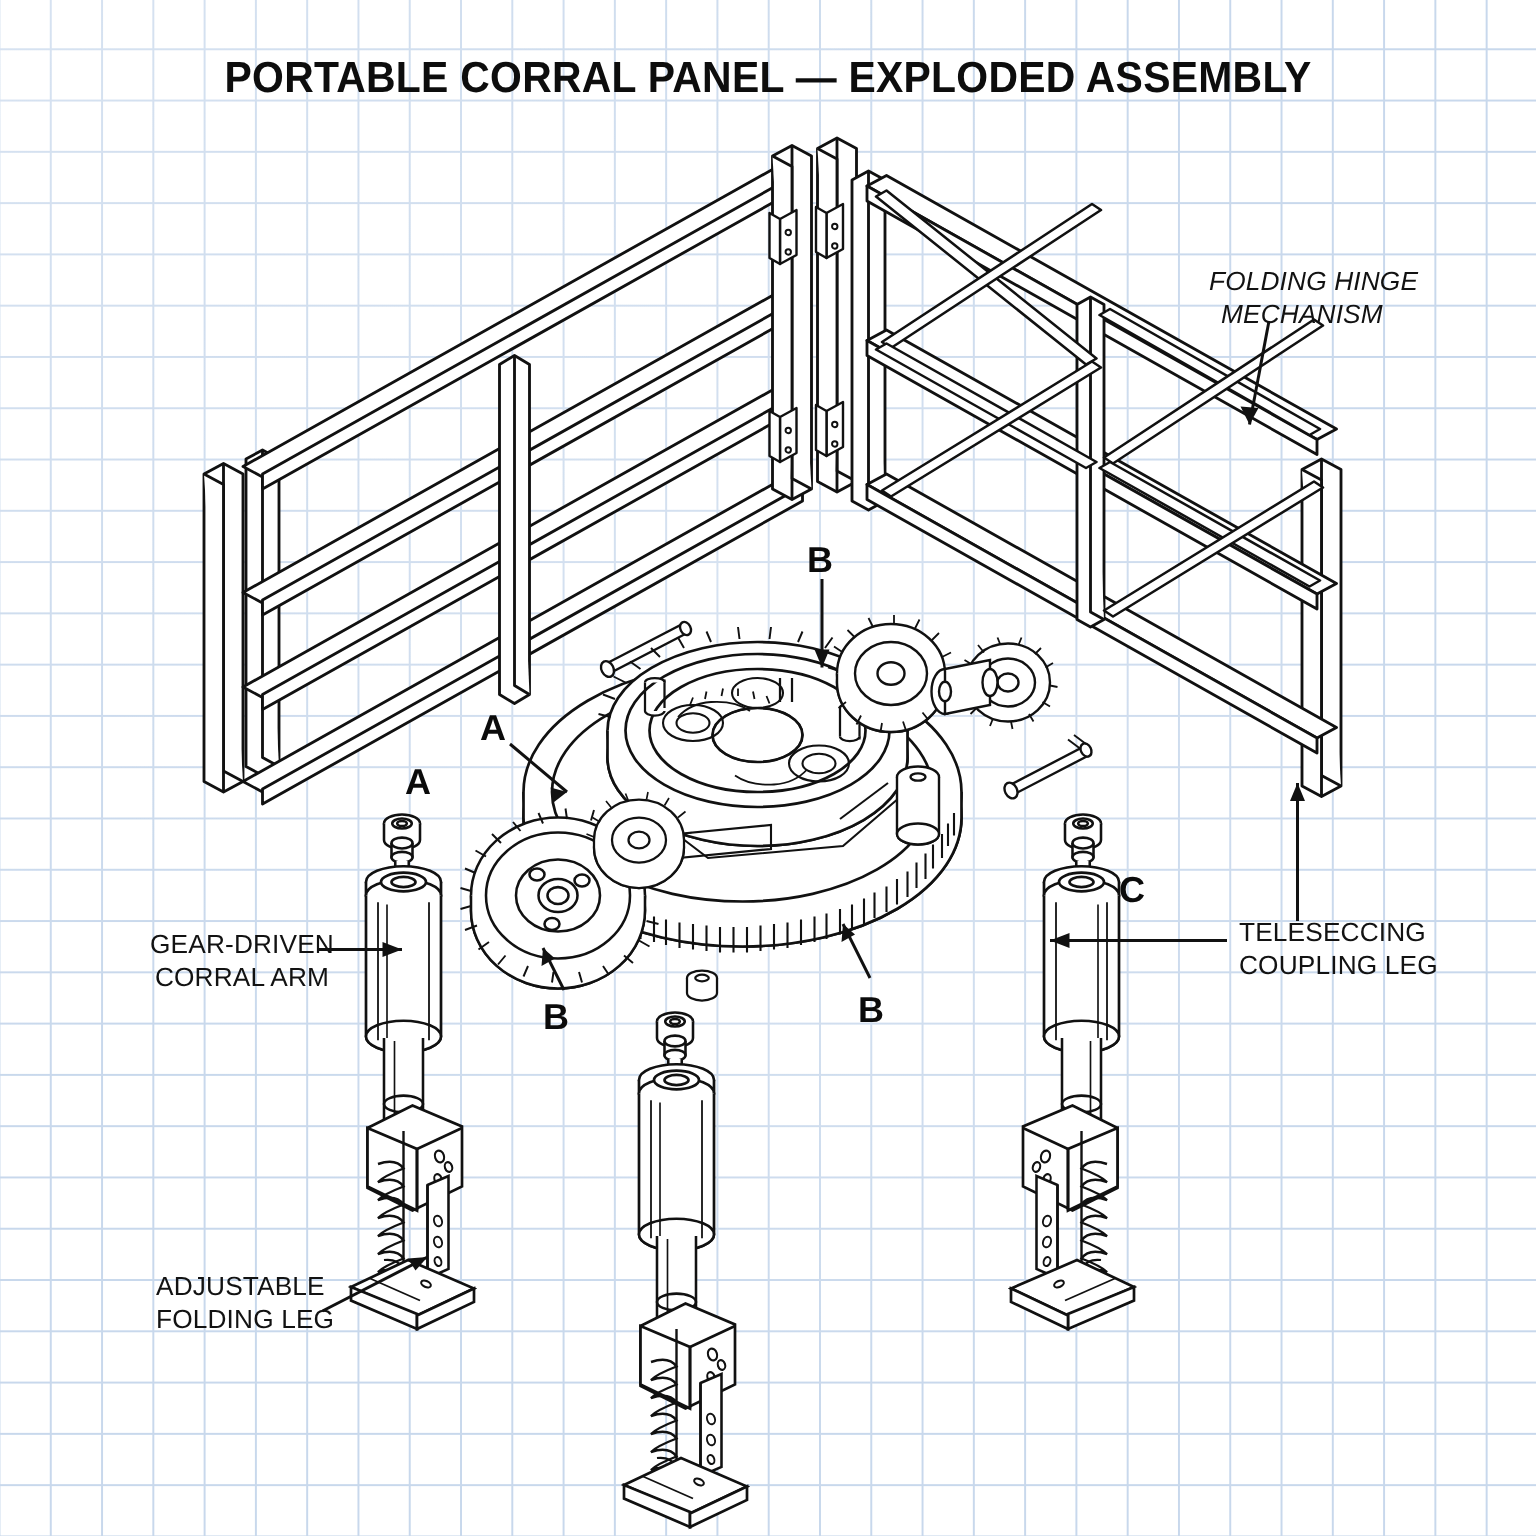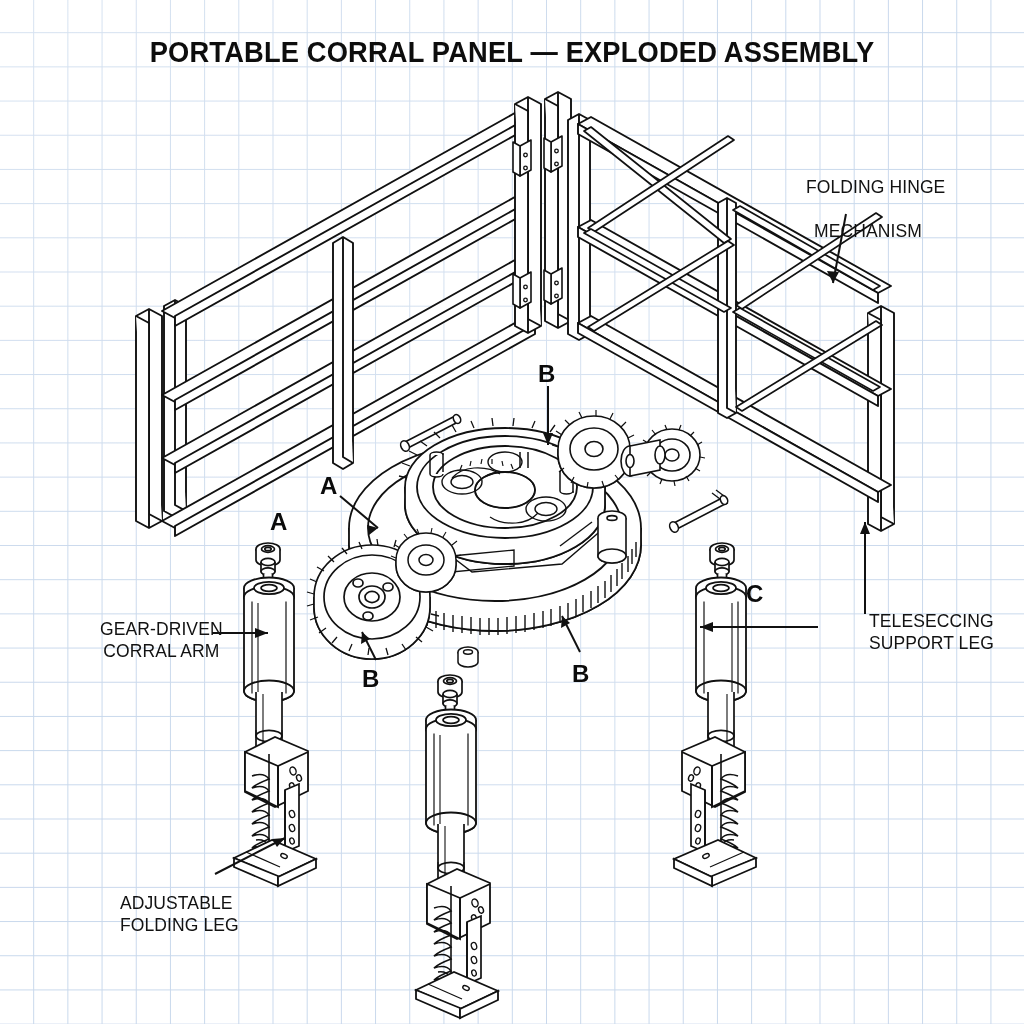--- a/index.html
+++ b/index.html
@@ -50,25 +50,25 @@
     z-index:7;
     white-space:nowrap;
   }
   .callout{
     position:absolute;
     font-size:24px;
     font-weight:600;
     color:#0b0b0b;
     z-index:7;
   }
-  #lbl-hinge{left:806px;top:176px;}
-  #lbl-hinge .l2{padding-left:8px;display:block;margin-top:22px;}
+  #lbl-hinge{left:806px;top:176px;font-style:italic;}
+  #lbl-hinge .l2{padding-left:8px;display:block;}
   #lbl-gear{left:100px;top:618px;text-align:center;}
-  #lbl-tele{left:869px;top:610px;}
-  #lbl-couple{left:104px;top:892px;padding-left:16px;}
+  #lbl-tele{left:826px;top:610px;}
+  #lbl-couple{left:104px;top:846px;}
   #co-a1{left:320px;top:472px;}
   #co-a2{left:270px;top:508px;}
   #co-b1{left:538px;top:360px;}
   #co-b2{left:362px;top:665px;}
   #co-b3{left:572px;top:660px;}
   #co-c{left:746px;top:580px;}
 </style>
 </head>
 <body>
 
@@ -473,21 +473,21 @@
     <span class="l2">MECHANISM</span>
   </div>
 
   <div class="lbl" id="lbl-gear">
     <span>GEAR-DRIVEN</span><br>
     <span>CORRAL ARM</span>
   </div>
 
   <div class="lbl" id="lbl-tele">
     <span>TELESECCING</span><br>
-    <span>SUPPORT LEG</span>
+    <span>COUPLING LEG</span>
   </div>
 
   <div class="lbl" id="lbl-couple">
     <span>ADJUSTABLE</span><br>
     <span>FOLDING LEG</span>
   </div>
 
   <div class="callout" id="co-a1">A</div>
   <div class="callout" id="co-a2">A</div>
   <div class="callout" id="co-b1">B</div>

